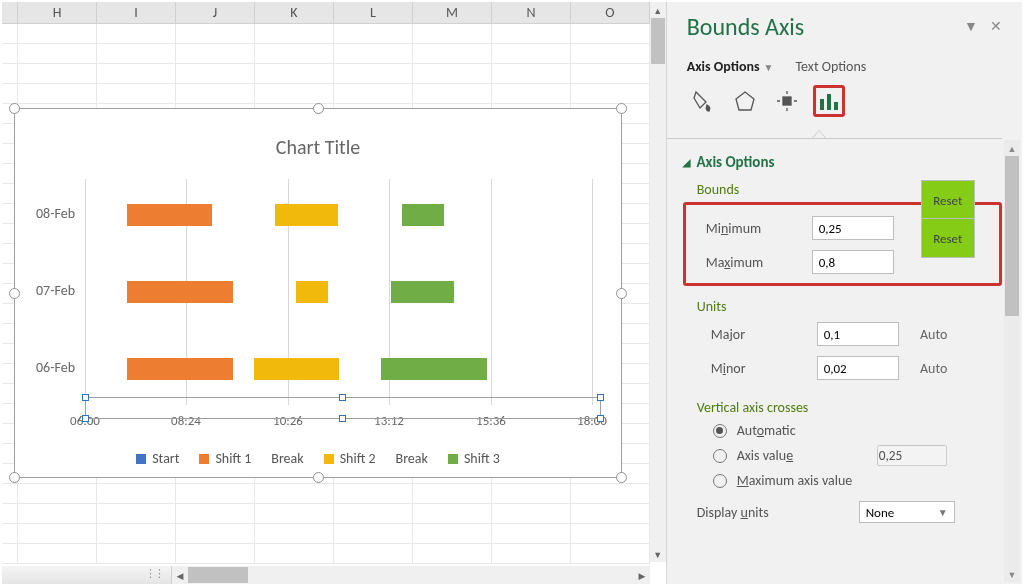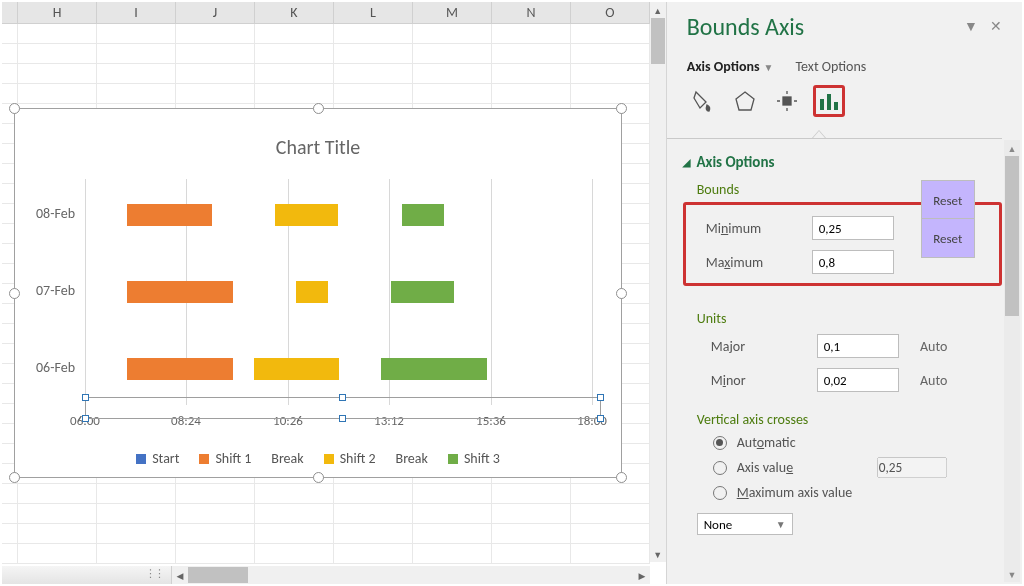--- a/index.html
+++ b/index.html
@@ -51,21 +51,21 @@
 .pointer::before { content:""; position:absolute; border-left:7px solid transparent; border-right:7px solid transparent; border-bottom:8px solid #c9c9c9; left:0; top:0; }
 .pointer::after { content:""; position:absolute; border-left:6px solid transparent; border-right:6px solid transparent; border-bottom:7px solid #f1f1f1; left:1px; top:1px; }
 .rp-body { position: absolute; left: 0; top: 136px; right: 20px; bottom: 0; border-top: 1px solid #c9c9c9; padding: 14px 0 0 16px; overflow: hidden; }
 .rp-section-title { font-size: 15px; font-weight: 700; color: #217346; display: flex; align-items: center; gap: 6px; }
 .rp-section-title .tri { font-size: 10px; }
 .rp-sub { font-size: 14px; color: #4d7c0f; margin: 10px 0 4px 14px; }
 .rp-row { display: flex; align-items: center; margin: 4px 0 4px 14px; gap: 8px; height: 30px; }
 .rp-row label { width: 98px; font-size: 14px; color: #555; }
 .rp-row label u { text-decoration: underline; }
 .rp-row input[type=text] { width: 82px; height: 24px; border: 1px solid #bdbdbd; padding: 0 6px; font-size: 13px; background: #fff; }
-.rp-row .btn { width: 54px; height: 40px; border: 1px solid #bdbdbd; background: #c4b5fd; font-size: 13px; color: #444; display: flex; align-items: center; justify-content: center; cursor: pointer; }
+.rp-row .btn { width: 54px; height: 40px; border: 1px solid #bdbdbd; background: #84cc16; font-size: 13px; color: #444; display: flex; align-items: center; justify-content: center; cursor: pointer; }
 .rp-row .auto { font-size: 14px; color: #666; width: 54px; text-align: center; }
 .redbox { border: 3px solid #cd3232; border-radius: 3px; padding: 4px 6px 2px; }
 .radio-row { display: flex; align-items: center; gap: 10px; margin: 6px 0 6px 30px; font-size: 14px; color: #555; }
 .radio { width: 14px; height: 14px; border: 1px solid #777; border-radius: 50%; display:flex; align-items:center; justify-content:center; }
 .radio.sel::after { content:""; width:7px; height:7px; background:#555; border-radius:50%; }
 .rvscroll { position: absolute; right: 2px; top: 138px; width: 16px; bottom: 2px; background: #ebebeb; }
 .rvscroll .up,.rvscroll .dn { width:16px; height:16px; display:flex; align-items:center; justify-content:center; font-size:9px; color:#888; }
 .rvscroll .track { position:absolute; top:16px; bottom:16px; left:0; right:0; }
 .rvscroll .thumb { position:absolute; left:1px; width:14px; top:0; height:160px; background:#c1c1c1; }
 .du-row { display:flex; align-items:center; margin:12px 0 0 14px; gap:12px; }
@@ -542,21 +542,21 @@
           <input type="text" value="0,8" style="">
         </div>
       </div>
       <div style="position:absolute; left:240px; top:42px;" class="rp-row">
         <div class="btn">Reset</div>
       </div>
       <div style="position:absolute; left:240px; top:80px;" class="rp-row">
         <div class="btn">Reset</div>
       </div>
 
-      <div class="rp-sub" style="margin-top:24px">Units</div>
+      <div class="rp-sub" style="margin-top:12px">Units</div>
       <div class="rp-row" style="margin-left:28px">
         <label><span>Ma</span><u>j</u><span>or</span></label>
         <input type="text" value="0,1" style="">
         <div class="auto">Auto</div>
       </div>
       <div class="rp-row" style="margin-left:28px">
         <label><span>M</span><u>i</u><span>nor</span></label>
         <input type="text" value="0,02" style="">
         <div class="auto">Auto</div>
       </div>
@@ -570,20 +570,21 @@
           <span class="radio"></span>
           <span style="width:130px"><span>Axis valu</span><u>e</u><span></span></span>
           <input type="text" disabled="" style="width: 70px;" value="0,25">
         </div>
       <div class="radio-row">
           <span class="radio"></span>
           <span><span></span><u>M</u><span>aximum axis value</span></span>
         </div>
 
       <div class="du-row">
+        <label><span>Display </span><u>u</u><span>nits</span></label>
         <div class="du-select">
             <span>None</span>
             <span style="font-size:10px;color:#777">▼</span>
           </div>
       </div>
     </div>
 
     <div class="rvscroll">
       <div class="up">▲</div>
       <div class="track">

